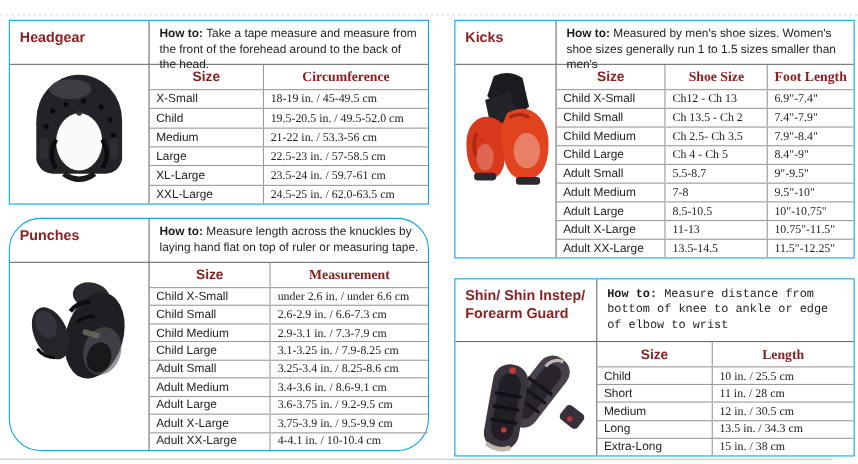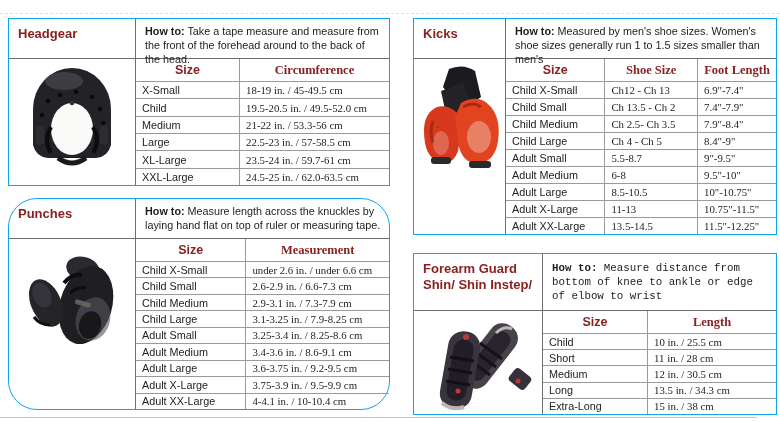--- a/index.html
+++ b/index.html
@@ -245,21 +245,21 @@
               <td>Ch 4 - Ch 5</td>
               <td>8.4"-9"</td>
             </tr>
             <tr>
               <td>Adult Small</td>
               <td>5.5-8.7</td>
               <td>9"-9.5"</td>
             </tr>
             <tr>
               <td>Adult Medium</td>
-              <td>6-8</td>
+              <td>7-8</td>
               <td>9.5"-10"</td>
             </tr>
             <tr>
               <td>Adult Large</td>
               <td>8.5-10.5</td>
               <td>10"-10.75"</td>
             </tr>
             <tr>
               <td>Adult X-Large</td>
               <td>11-13</td>
@@ -270,22 +270,22 @@
               <td>13.5-14.5</td>
               <td>11.5"-12.25"</td>
             </tr>
           </tbody>
         </table>
     </div>
   </div>
 
   <div class="panel" id="panel-shin">
     <div class="cell cell-title">
+      <span class="title-line">Shin/ Shin Instep/</span>
       <span class="title-line">Forearm Guard</span>
-      <span class="title-line">Shin/ Shin Instep/</span>
     </div>
     <div class="cell cell-howto center">
       <div>
         <span class="howto-label">How to:</span>
         <span>Measure distance from bottom of knee to ankle or edge of elbow to wrist</span>
       </div>
     </div>
     <div class="cell cell-image">
       <svg width="112" height="98" viewBox="0 0 112 98">
         <rect x="52" y="2" width="30" height="74" rx="14" transform="rotate(38 67 39)" fill="#46414a"></rect>

